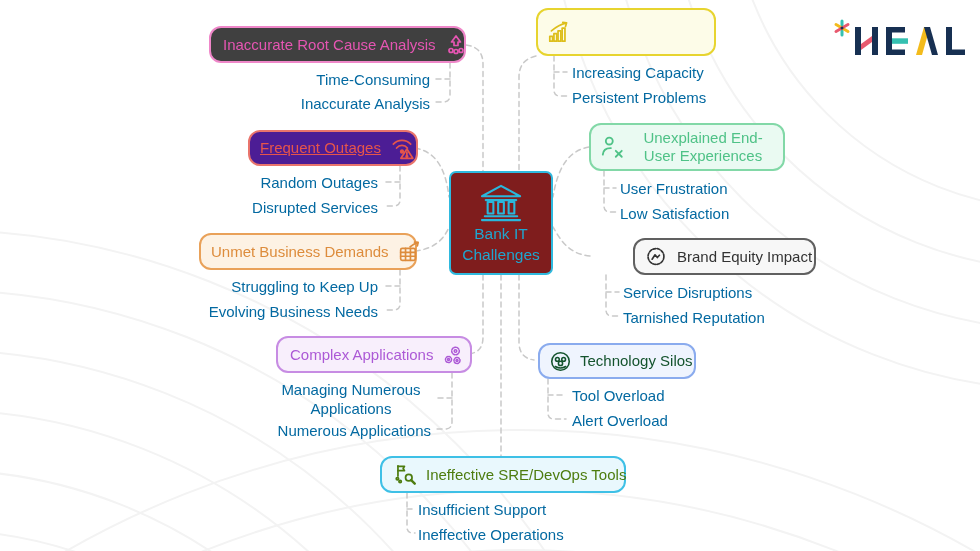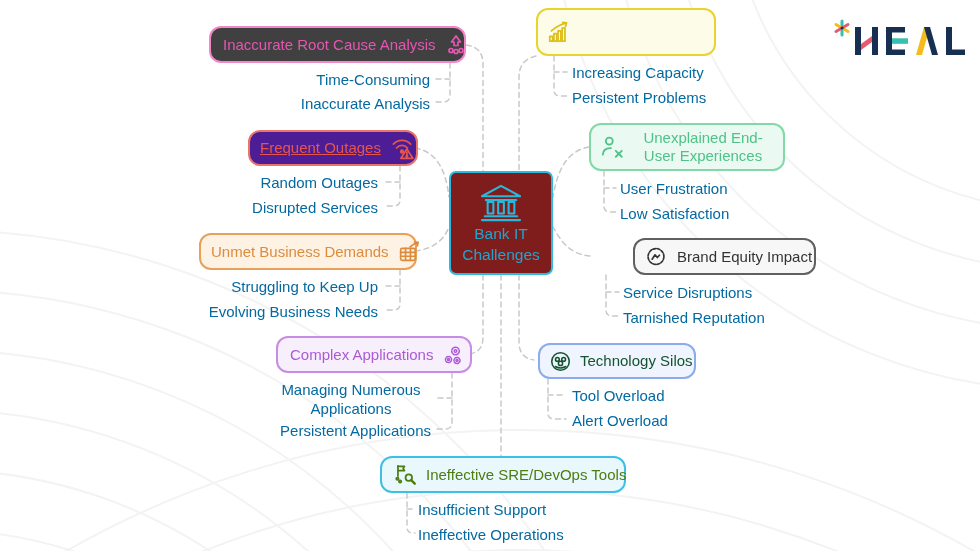--- a/index.html
+++ b/index.html
@@ -191,21 +191,21 @@
     <svg class="nicon" width="24" height="24" viewBox="0 0 24 24" fill="none" stroke="currentColor" stroke-width="1.5" stroke-linecap="round">
       <circle cx="14.5" cy="8" r="3.8" stroke-dasharray="2 1.2"></circle>
         <circle cx="14.5" cy="8" r="1.3"></circle>
       <circle cx="7.5" cy="16.5" r="3" stroke-dasharray="1.8 1.1"></circle>
         <circle cx="7.5" cy="16.5" r="1"></circle>
       <circle cx="16" cy="17.5" r="3" stroke-dasharray="1.8 1.1"></circle>
         <circle cx="16" cy="17.5" r="1"></circle>
     </svg>
   </div>
   <div class="sub c" style="right:544px;top:380px;width:170px;">Managing Numerous Applications</div>
-  <div class="sub r" style="right:549px;top:421px;">Persistent Applications</div>
+  <div class="sub r" style="right:549px;top:421px;">Numerous Applications</div>
 
   <div class="node blue" style="left:538px;top:343px;width:158px;height:36px;padding:0 8px;gap:7px;">
     <svg class="nicon" width="25" height="25" viewBox="0 0 24 24" fill="none" stroke="currentColor" stroke-width="1.5" stroke-linecap="round">
       <circle cx="12" cy="12" r="8.4"></circle>
       <circle cx="9" cy="10" r="1.8"></circle>
         <circle cx="15" cy="10" r="1.8"></circle>
         <circle cx="12" cy="13.8" r="2"></circle>
       <path d="M7 16.8 Q12 19.6 17 16.8"></path>
     </svg>
     <span class="lbl">Technology Silos</span>

